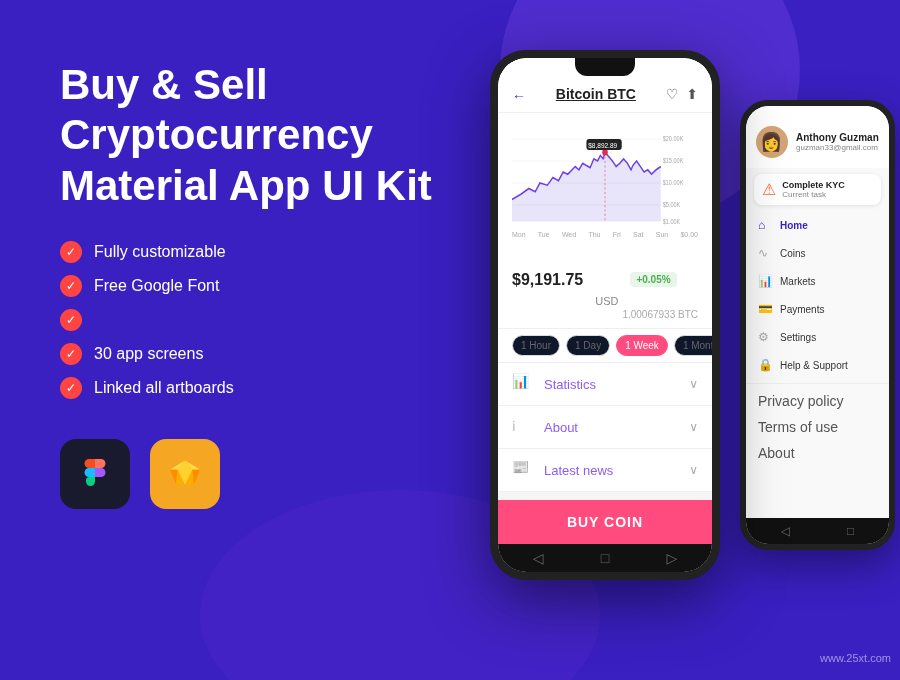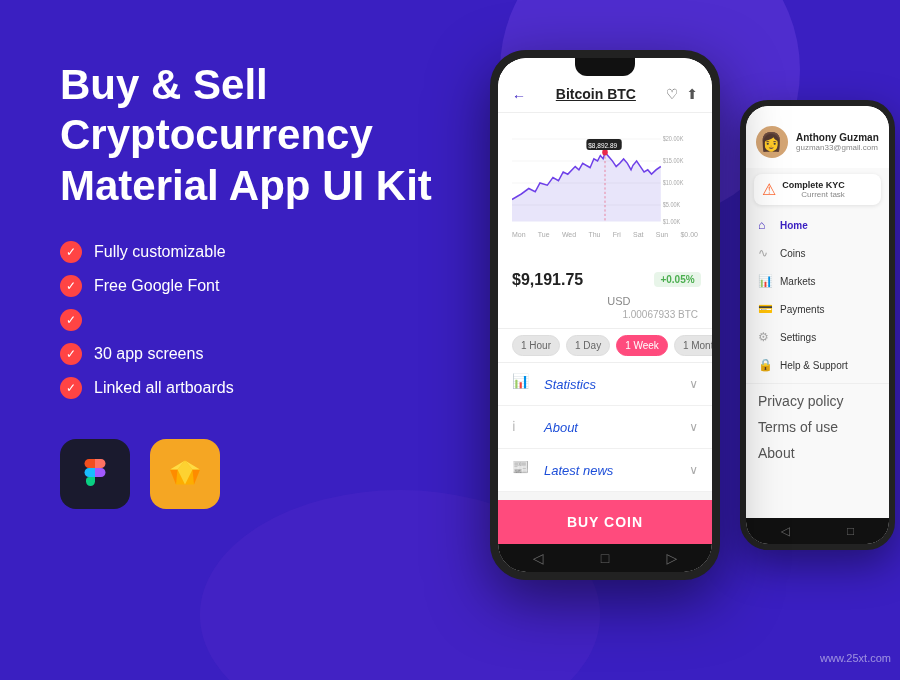--- a/index.html
+++ b/index.html
@@ -179,21 +179,21 @@
     
     .price-area {
       background: white;
       padding: 8px 14px;
       border-bottom: 1px solid #eee;
     }
 
     .price-main {
       display: flex;
       align-items: center;
-      gap: 24px;
+      gap: 12px;
     }
 
     .price-value {
       font-size: 16px;
       font-weight: 700;
       color: #222;
     }
 
     .price-currency {
       font-size: 11px;
@@ -226,21 +226,21 @@
       border-bottom: 1px solid #eee;
       overflow: hidden;
     }
 
     .time-btn {
       padding: 4px 8px;
       border-radius: 16px;
       font-size: 10px;
       border: 1px solid #ddd;
       color: #666;
-      background: #e5e5e5;
+      background: #0f172a;
       white-space: nowrap;
     }
 
     .time-btn.active {
       background: #ff4b7d;
       color: white;
       border-color: #ff4b7d;
     }
 
     
@@ -261,22 +261,21 @@
 
     .accordion-icon {
       width: 22px;
       height: 22px;
       color: #bbb;
       font-size: 14px;
     }
 
     .accordion-label {
       font-size: 13px;
-      color: #1d4ed8;
-      font-style: italic;
+      color: #8b5cf6;
     }
 
     .accordion-chevron {
       color: #aaa;
       font-size: 12px;
     }
 
     
     .buy-btn {
       background: #ff4b7d;
@@ -387,21 +386,20 @@
 
     .kyc-text-main {
       font-size: 9px;
       font-weight: 600;
       color: #222;
     }
 
     .kyc-text-sub {
       font-size: 8px;
       color: #888;
-      text-align: right;
     }
 
     .nav-items-list {
       flex: 1;
       overflow: hidden;
     }
 
     .nav-item {
       display: flex;
       align-items: center;

